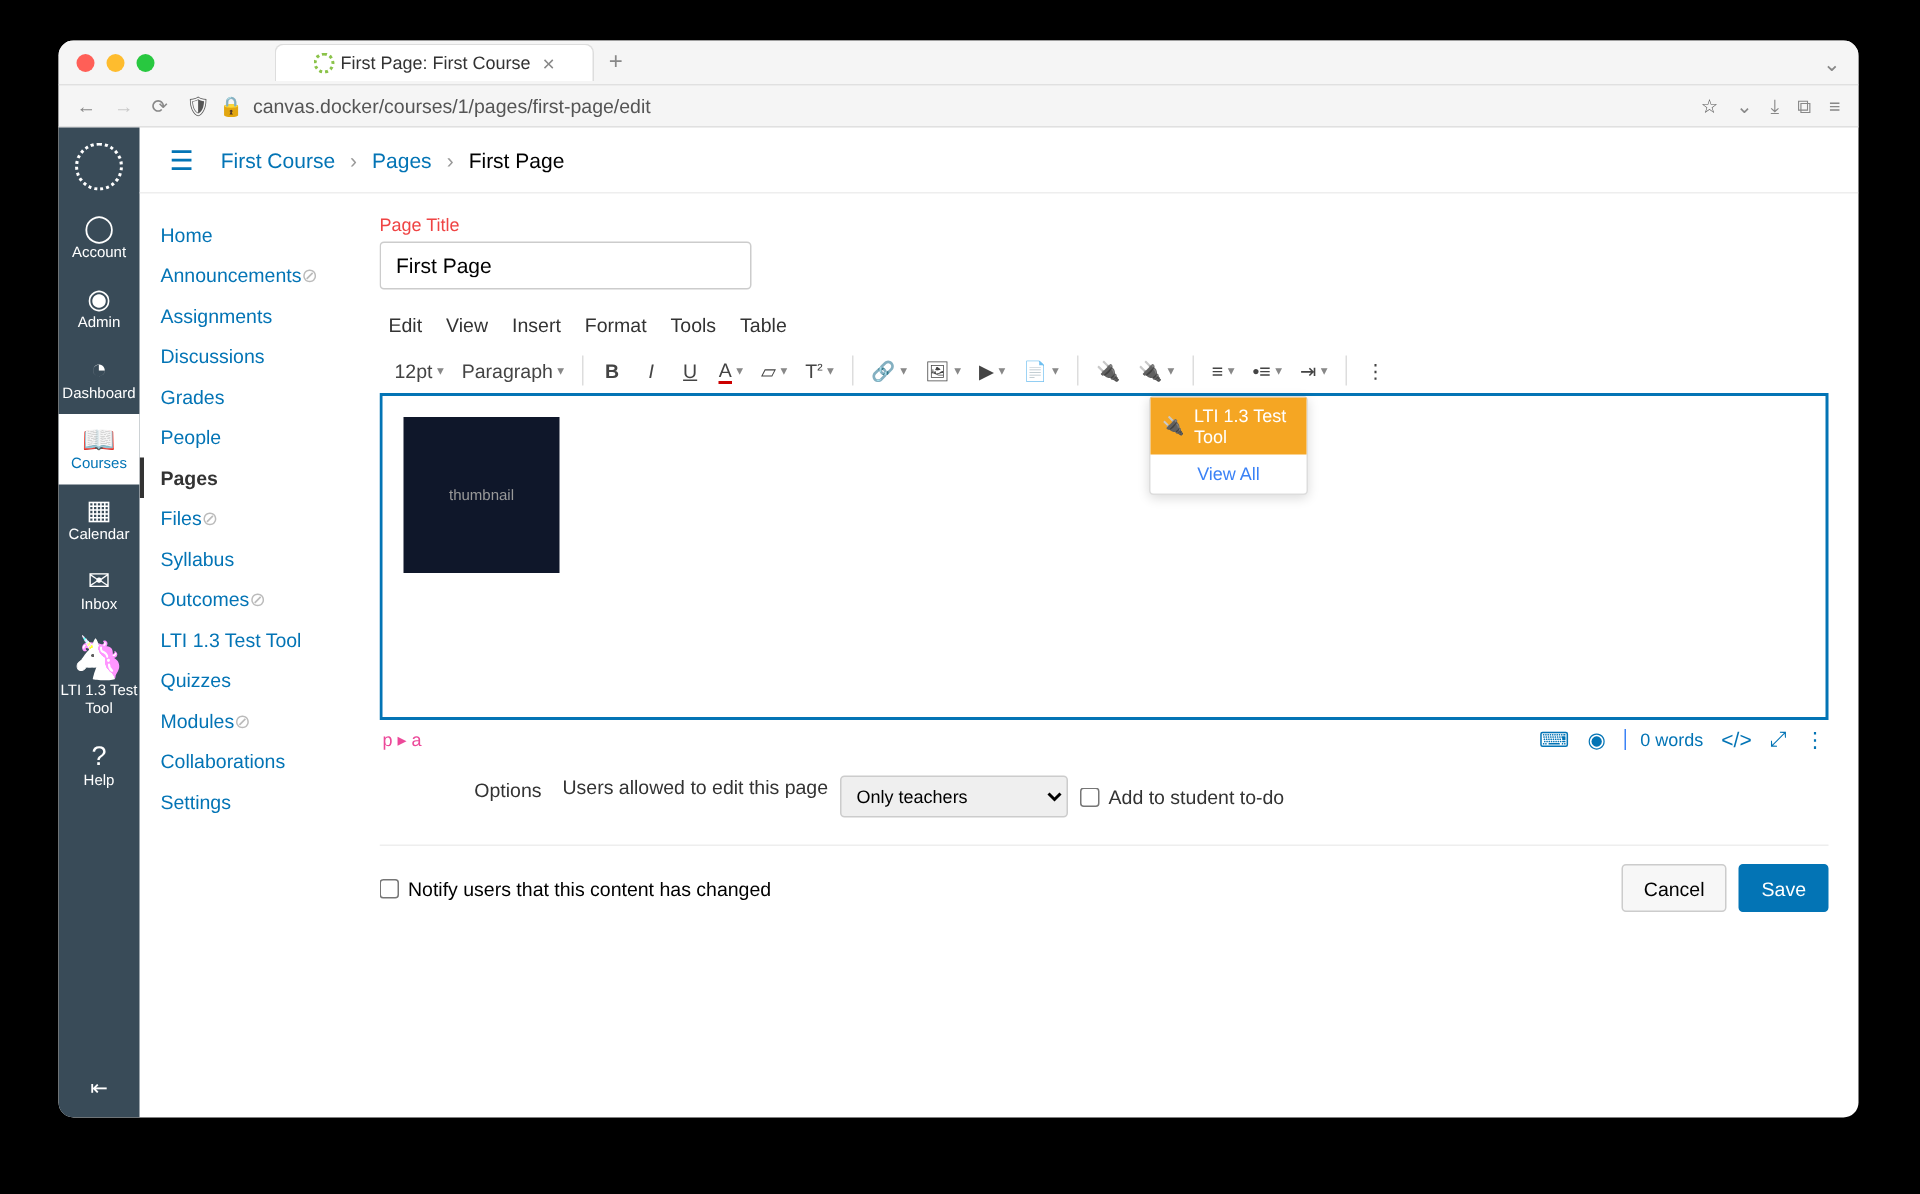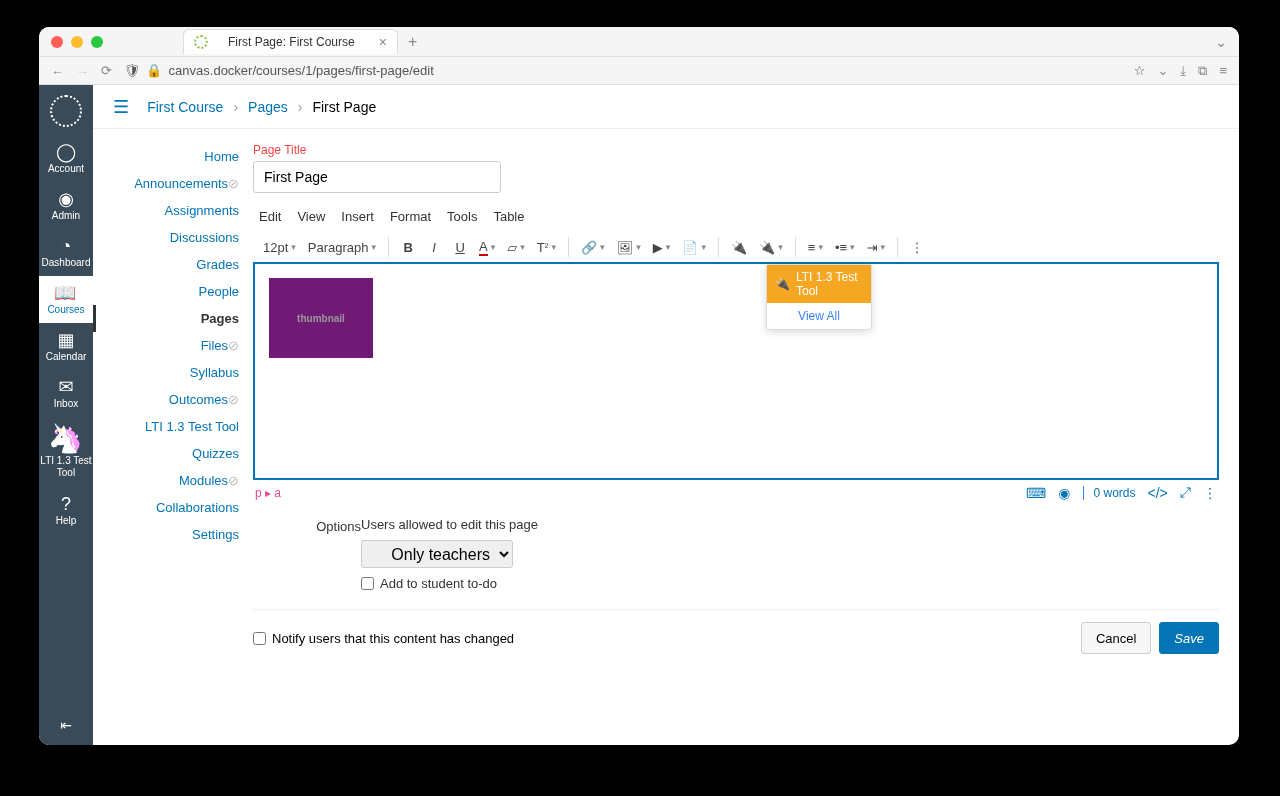--- a/index.html
+++ b/index.html
@@ -1,21 +1,21 @@
 <!DOCTYPE html>
 <html><head>
 <meta charset="utf-8">
 <style>
 *{box-sizing:border-box;margin:0;padding:0;font-family:-apple-system,BlinkMacSystemFont,"Segoe UI",Helvetica,Arial,sans-serif;}
 body{background:#000;width:1280px;height:796px;overflow:hidden;}
 .window{position:absolute;left:39px;top:27px;width:1200px;height:718px;background:#fff;border-radius:10px;overflow:hidden;box-shadow:0 10px 40px rgba(0,0,0,0.5);}
 .titlebar{height:30px;background:#f5f5f5;display:flex;align-items:center;padding:0 12px;border-bottom:1px solid #e0e0e0;position:relative;}
 .traffic{display:flex;gap:8px;}
 .tl{width:12px;height:12px;border-radius:50%;}
-.tab{display:flex;align-items:center;gap:20px;margin-left:80px;background:#fff;border:1px solid #ddd;border-bottom:none;border-radius:6px 6px 0 0;padding:4px 10px;font-size:12px;color:#333;}
+.tab{display:flex;align-items:center;gap:4px;margin-left:80px;background:#fff;border:1px solid #ddd;border-bottom:none;border-radius:6px 6px 0 0;padding:4px 25px;font-size:12px;color:#333;}
 .tab .favicon{width:14px;height:14px;border:2px dotted #8bc34a;border-radius:50%;}
 .tab .close{color:#888;font-size:14px;margin-left:4px;}
 .newtab{margin-left:10px;color:#888;font-size:16px;}
 .chev{position:absolute;right:12px;color:#888;font-size:14px;}
 .urlbar{height:28px;background:#f5f5f5;display:flex;align-items:center;padding:0 12px;gap:12px;border-bottom:1px solid #e0e0e0;font-size:13px;color:#555;}
 .urlbar .nav{display:flex;gap:12px;color:#888;}
 .urlbar .url{flex:1;display:flex;align-items:center;gap:6px;}
 .urlbar .right{display:flex;gap:12px;color:#888;}
 .surface{display:flex;height:calc(100% - 58px);}
 .globalnav{width:54px;background:#394B58;display:flex;flex-direction:column;align-items:center;padding-top:10px;color:#fff;}
@@ -25,50 +25,50 @@
 .globalnav .icon{font-size:18px;line-height:1;}
 .globalnav .unicorn{font-size:28px;line-height:1;filter:brightness(2);}
 .globalnav .collapse{margin-top:auto;margin-bottom:12px;font-size:14px;}
 .main{flex:1;display:flex;flex-direction:column;overflow:hidden;}
 .crumbs{height:44px;display:flex;align-items:center;gap:10px;padding:0 20px;border-bottom:1px solid #eee;font-size:14px;}
 .crumbs .hamburger{color:#0374B5;font-size:18px;margin-right:8px;}
 .crumbs a{color:#0374B5;}
 .crumbs .sep{color:#999;}
 .body{flex:1;display:flex;overflow:hidden;}
 .coursenav{width:160px;padding:14px 0;}
-.coursenav .nitem{display:flex;align-items:center;justify-content:flex-end;padding:6px 14px;font-size:13px;color:#0374B5;cursor:pointer;}
+.coursenav .nitem{display:flex;align-items:center;justify-content:flex-start;padding:6px 14px;font-size:13px;color:#0374B5;cursor:pointer;}
 .coursenav .nitem.active{color:#333;font-weight:600;border-left:3px solid #333;padding-left:11px;}
 .coursenav .hidden-icon{color:#bbb;font-size:13px;}
 .content{flex:1;padding:14px 20px 20px 0;overflow:auto;position:relative;}
 .field-label{font-size:12px;color:#ef4444;margin-bottom:4px;}
 .title-input{width:248px;height:32px;border:1px solid #ccc;border-radius:3px;padding:0 10px;font-size:14px;margin-bottom:12px;}
 .rce-menu{display:flex;gap:16px;font-size:13px;color:#333;padding:4px 6px;margin-bottom:4px;}
 .rce-toolbar{display:flex;align-items:center;gap:4px;padding:2px 6px;flex-wrap:wrap;font-size:13px;color:#444;}
 .tbtn{min-width:22px;height:26px;display:flex;align-items:center;justify-content:center;cursor:pointer;border-radius:3px;padding:0 4px;}
 .tbtn.dd::after{content:"▾";font-size:9px;margin-left:3px;color:#888;}
 .tdiv{width:1px;height:20px;background:#ddd;margin:0 4px;}
 .editor-frame{border:2px solid #0374B5;min-height:218px;padding:14px;position:relative;background:#fff;}
-.thumb{width:104px;height:80px;background:#701a75;display:flex;align-items:center;justify-content:center;font-size:10px;color:#999;font-weight:bold;}
+.thumb{width:104px;height:104px;background:#0f172a;display:flex;align-items:center;justify-content:center;font-size:10px;color:#999;}
 .dropdown{position:absolute;left:511px;top:0;width:106px;background:#fff;border:1px solid #ddd;border-radius:3px;box-shadow:0 2px 8px rgba(0,0,0,0.15);font-size:12px;}
 .dropdown .dh{background:#F5A623;color:#fff;padding:5px 8px;display:flex;align-items:center;gap:6px;}
 .dropdown .di{padding:6px 8px;text-align:center;color:#3b82f6;}
 .statusbar{display:flex;align-items:center;justify-content:space-between;padding:4px 2px;font-size:12px;color:#555;}
 .statusbar .path{color:#ec4899;}
 .statusbar .right{display:flex;align-items:center;gap:12px;color:#0374B5;}
 .statusbar .right .words{color:#0374B5;}
 .statusbar .ricon{font-size:14px;}
-.options{display:flex;margin-top:12px;}
+.options{display:flex;gap:14px;margin-top:12px;}
 .options .olabel{width:108px;text-align:right;font-size:13px;color:#333;padding-top:2px;}
-.options .ofields{display:flex;flex-direction:column;gap:8px;font-size:13px;color:#333;}
-.options select{width:152px;height:28px;border:1px solid #ccc;border-radius:3px;font-size:16px;padding:0 6px;text-align:right;}
+.options .ofields{display:flex;gap:8px;font-size:13px;color:#333;}
+.options select{width:152px;height:28px;border:1px solid #ccc;border-radius:3px;font-size:12px;padding:0 6px;}
 .hr{border:none;border-top:1px solid #eee;margin:18px 0 12px;}
 .footer{display:flex;justify-content:space-between;font-size:13px;}
 .footer .buttons{display:flex;gap:8px;}
 .btn{height:32px;padding:0 14px;border-radius:3px;border:1px solid #ccc;background:#f7f7f7;cursor:pointer;font-size:13px;}
-.btn.primary{background:#0374B5;color:#fff;border-color:#0374B5;font-style:italic;}
+.btn.primary{background:#0374B5;color:#fff;border-color:#0374B5;}
 .chk{display:flex;align-items:center;gap:6px;}
 </style>
 </head>
 <body>
 
 <div class="window">
 
   <div class="titlebar">
     <div class="traffic">
       <div class="tl" style="background:#ff5f57"></div>

